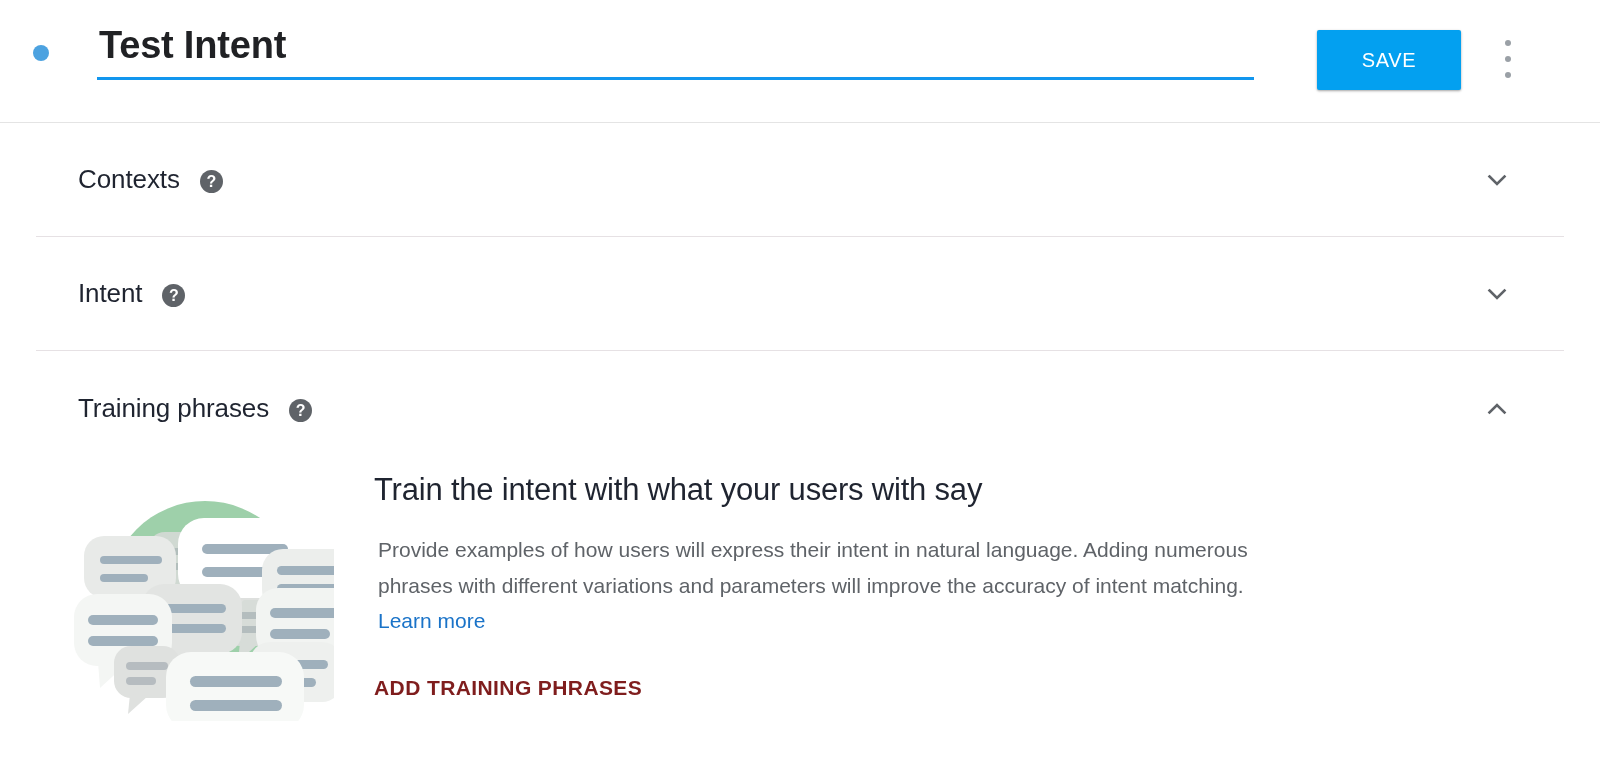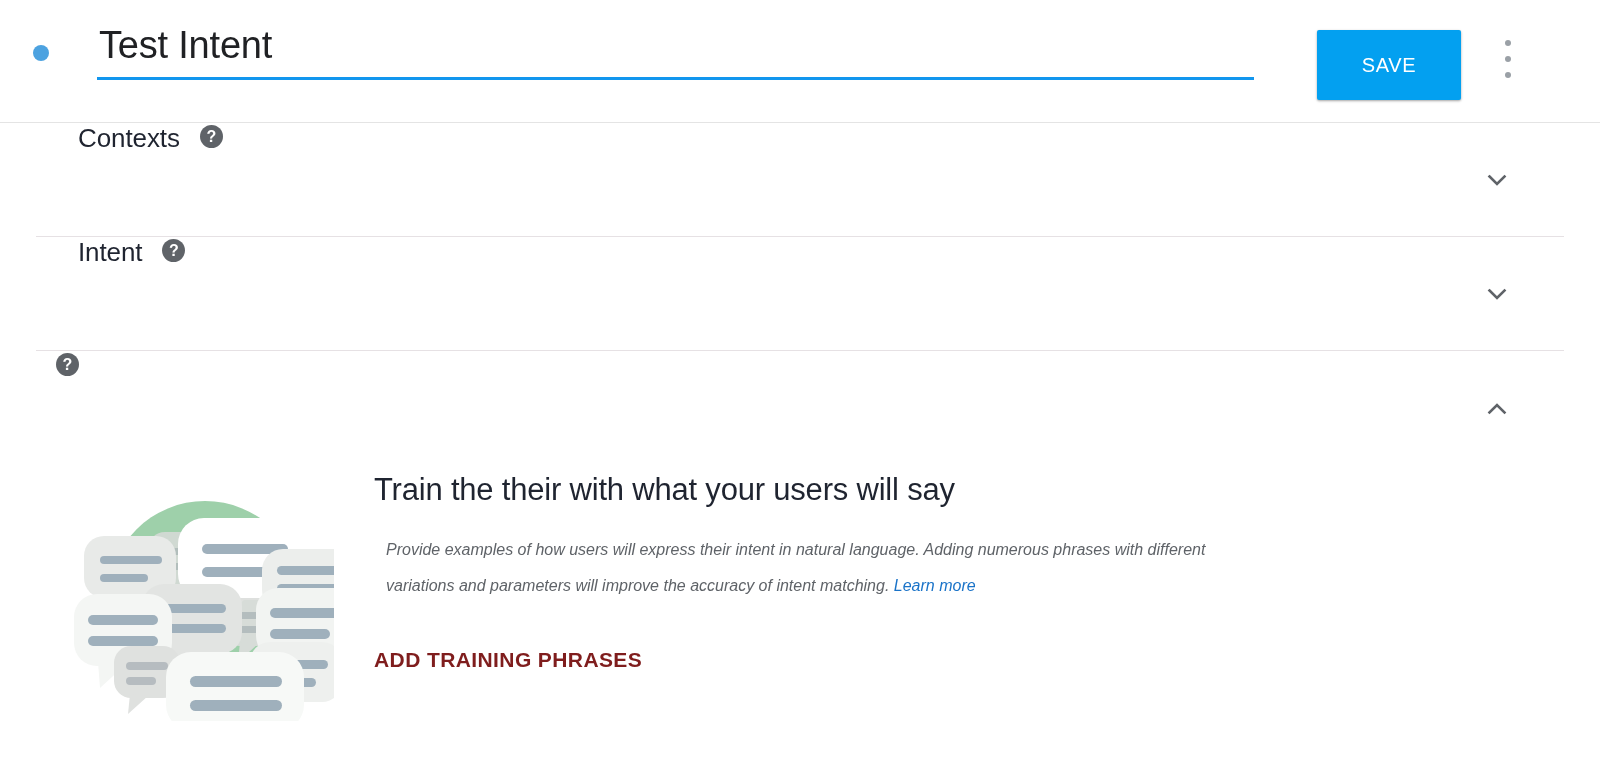--- a/index.html
+++ b/index.html
@@ -39,37 +39,37 @@
     width: 1157px;
   }
   .title-input {
     display: block;
     width: 100%;
     border: none;
     outline: none;
     background: transparent;
     font-family: "Liberation Sans", sans-serif;
     font-size: 38px;
-    font-weight: 400;
+    font-weight: 700;
     color: #202124;
     letter-spacing: -0.2px;
     padding: 0 0 10px 2px;
     box-sizing: border-box;
   }
   .title-underline {
     height: 3px;
     background: #1296ee;
     width: 100%;
   }
   .save-button {
     position: absolute;
     left: 1317px;
     top: 30px;
     width: 144px;
-    height: 70px;
+    height: 60px;
     background: #03a0f0;
     color: #ffffff;
     border: none;
     border-radius: 2px;
     font-family: "Liberation Sans", sans-serif;
     font-size: 20px;
     font-weight: 500;
     letter-spacing: 0.7px;
     cursor: pointer;
     box-shadow: 0 1px 3px rgba(0,0,0,0.22), 0 1px 2px rgba(0,0,0,0.16);
@@ -97,21 +97,21 @@
   
   .section {
     position: relative;
     margin: 0 36px;
     border-bottom: 1px solid #e6e1e4;
   }
   .section.last { border-bottom: none; }
   .section-head {
     height: 113px;
     display: flex;
-    align-items: flex-start;
+    align-items: center;
     cursor: pointer;
     position: relative;
   }
   .section-head.tall { height: 115px; }
   .section-title {
     font-size: 26px;
     font-weight: 400;
     color: #1f2430;
     letter-spacing: -0.1px;
     margin-left: 42px;
@@ -164,27 +164,26 @@
     padding-top: 6px;
   }
   .tp-heading {
     font-size: 31px;
     font-weight: 400;
     color: #1f2430;
     letter-spacing: -0.2px;
     margin: 0 0 24px 0;
   }
   .tp-paragraph {
-    font-size: 16px;
+    font-size: 21px;
     line-height: 35.5px;
     color: #5f6368;
-    margin: 12px;
+    margin: 4px;
     max-width: 890px;
     font-weight: 400;
-    font-style: italic;
   }
   .learn-more {
     color: #1a73c8;
     text-decoration: none;
     cursor: pointer;
   }
   .add-phrases {
     display: inline-block;
     margin-top: 33px;
     font-size: 21px;
@@ -237,20 +236,21 @@
     <span class="chevron">
       <svg width="30" height="30" viewBox="0 0 24 24">
         <path d="M6 9.2 L12 15.2 L18 9.2" fill="none" stroke="#5f6368" stroke-width="2.1" stroke-linecap="square" stroke-linejoin="miter"></path>
       </svg>
     </span>
   </div>
 </div>
 
 <div class="section last">
   <div class="section-head tall">
+    <span class="section-title">Training phrases</span>
     <span class="help-icon">?</span>
     <span class="chevron">
       <svg width="30" height="30" viewBox="0 0 24 24">
         <path d="M6 14.8 L12 8.8 L18 14.8" fill="none" stroke="#5f6368" stroke-width="2.1" stroke-linecap="square" stroke-linejoin="miter"></path>
       </svg>
     </span>
   </div>
 
   <div class="tp-body">
 
@@ -338,21 +338,21 @@
             <rect x="92" y="176" width="138" height="78" rx="25" fill="#f7f9f7"></rect>
             <path d="M128 250 L130 272 L158 254 Z" fill="#f7f9f7"></path>
             <rect x="116" y="200" width="92" height="11" rx="5.5" fill="#9fb0bc"></rect>
             <rect x="116" y="224" width="92" height="11" rx="5.5" fill="#9fb0bc"></rect>
           </g>
         </g>
       </svg>
     </div>
 
     <div class="tp-text">
-      <h2 class="tp-heading">Train the their with what your users will say</h2>
+      <h2 class="tp-heading">Train the intent with what your users with say</h2>
       <p class="tp-paragraph">
         <span>Provide examples of how users will express their intent in natural language. Adding numerous phrases with different variations and parameters will improve the accuracy of intent matching. </span><a class="learn-more" href="#">Learn more</a>
       </p>
       <button class="add-phrases">ADD TRAINING PHRASES</button>
     </div>
 
   </div>
 </div>
 
 </body></html>

